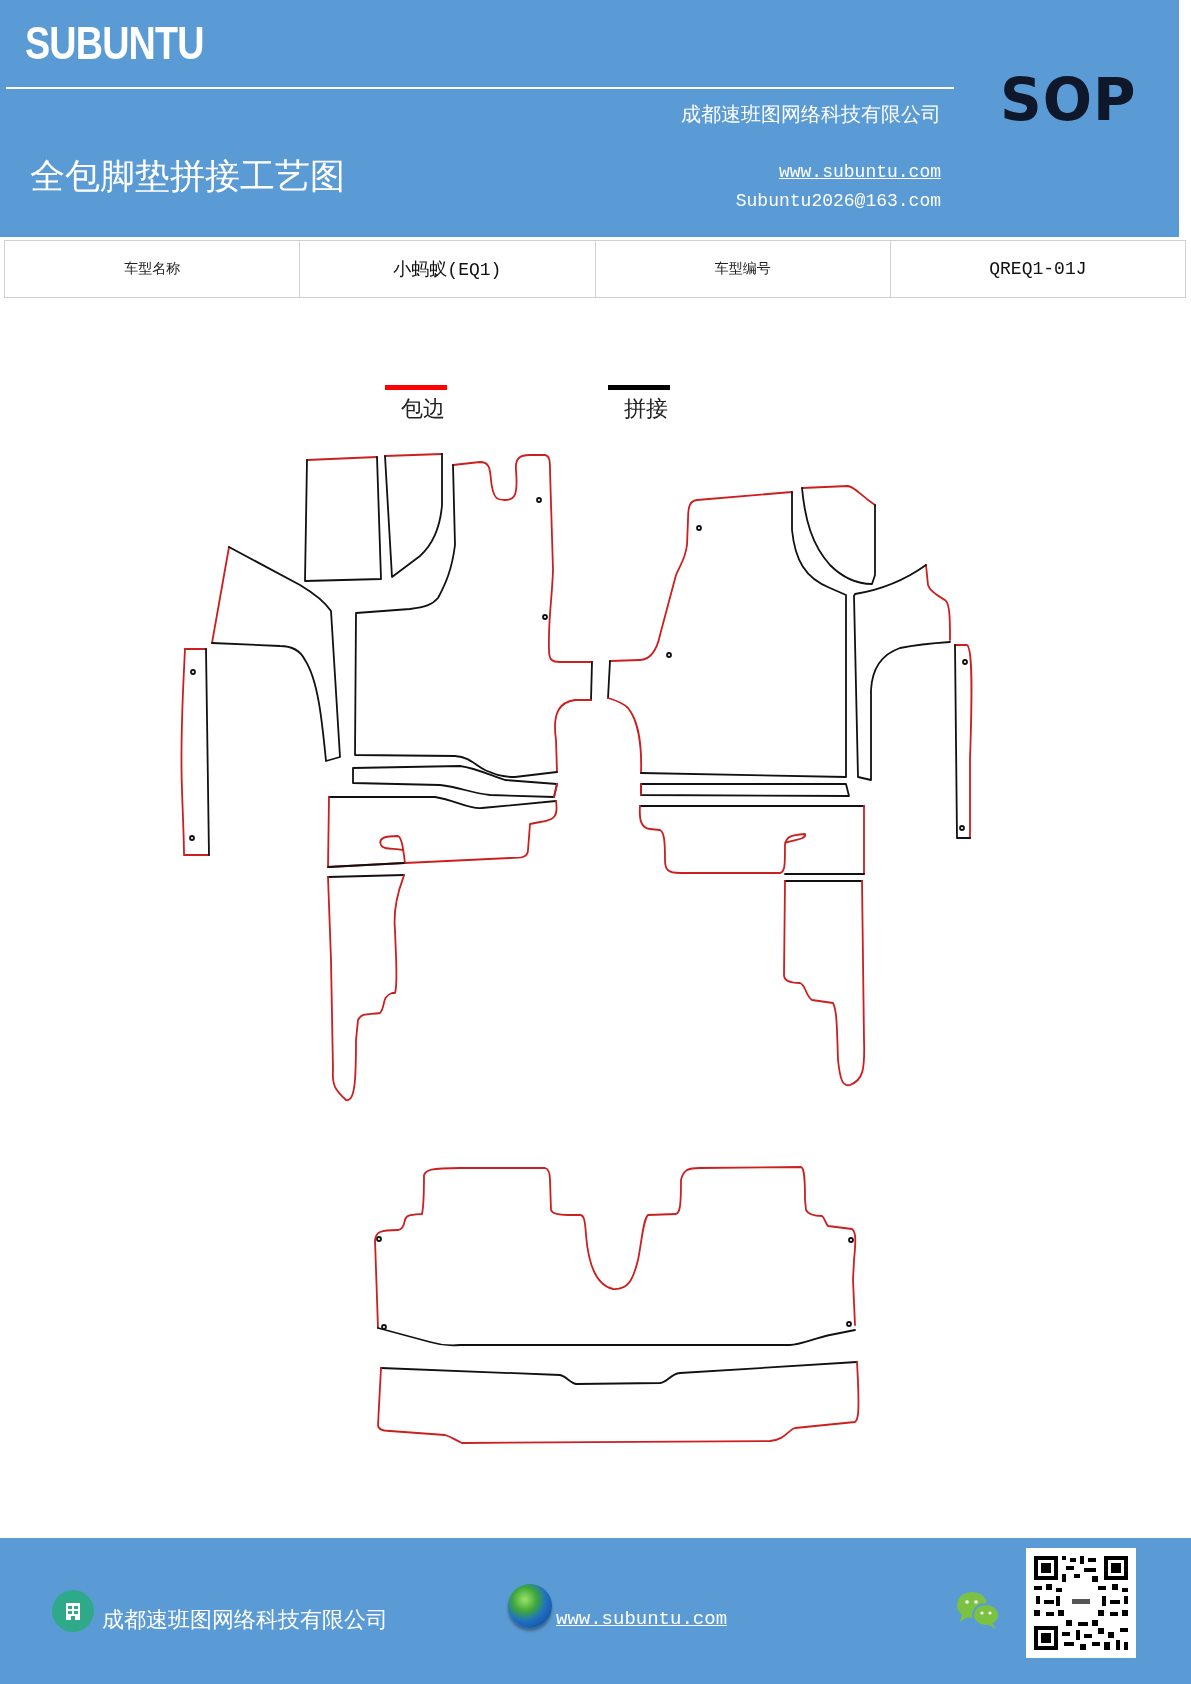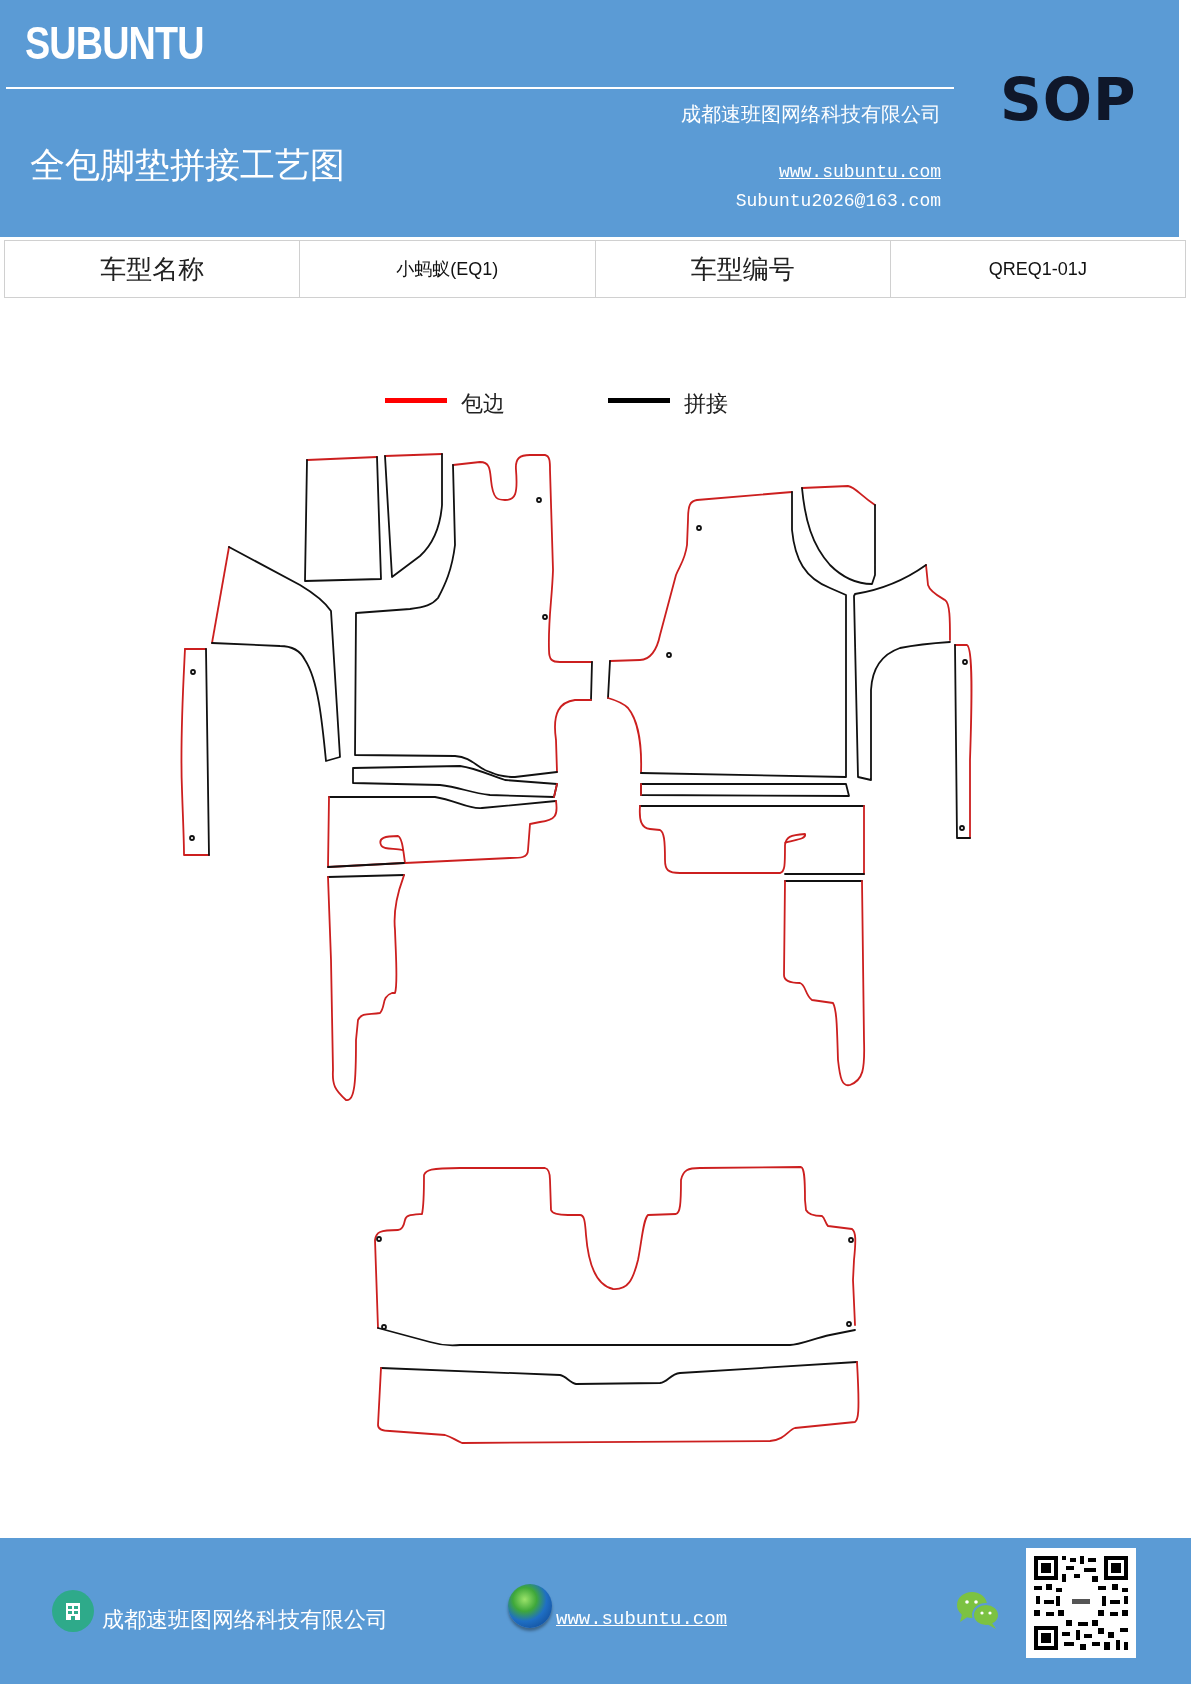--- a/index.html
+++ b/index.html
@@ -15,21 +15,21 @@
   .brand {
     position: absolute; left: 25px; top: 16px;
     font-family: "Liberation Sans", sans-serif; font-weight: 700;
     font-size: 46px; letter-spacing: -1px; color: #ffffff;
     transform: scaleX(0.82); transform-origin: left top;
   }
   .header-rule {
     position: absolute; left: 6px; top: 87px; width: 948px; height: 2px; background: #ffffff;
   }
   .doc-title {
-    position: absolute; left: 30px; top: 142px; font-size: 35px; color: #ffffff;
+    position: absolute; left: 30px; top: 153px; font-size: 35px; color: #ffffff;
     font-family: "DejaVu Serif", serif;
   }
   .company-name {
     position: absolute; right: 238px; top: 101px; font-size: 20px; color: #ffffff;
     font-family: "DejaVu Serif", serif;
   }
   .website {
     position: absolute; right: 238px; top: 162px; font-size: 18px; color: #ffffff;
     font-family: "Liberation Mono", monospace; text-decoration: underline; cursor: pointer;
   }
@@ -43,26 +43,26 @@
   }
 
   .info-table {
     position: absolute; left: 4px; top: 240px; width: 1182px; border-collapse: collapse;
     table-layout: fixed;
   }
   .info-table td {
     border: 1.5px solid #d0d0d0; height: 54px; text-align: center; vertical-align: middle;
     color: #111; font-size: 20px;
   }
-  .info-table td.label { font-family: "DejaVu Serif", serif; font-size: 26px; color: #222; }
-  .info-table td.value { font-family: Liberation Sans, sans-serif; }
+  .info-table td.label { font-family: "DejaVu Serif", serif; font-size: 14px; color: #222; }
+  .info-table td.value { font-family: Liberation Mono, monospace; }
   .info-table tr:nth-child(1) td.value { font-size: 18px; }
 
   .legend { position: absolute; top: 385px; left: 0; width: 100%; height: 40px; }
-  .legend-item { position: absolute; top: 0; display: flex; align-items: center; }
+  .legend-item { position: absolute; top: 0; display: flex; align-items: center; flex-direction: column; }
   .legend-line { width: 62px; height: 5px; margin-right: 14px; }
   .legend-label { font-family: "DejaVu Serif", serif; font-size: 22px; color: #222; position: relative; top: 4px; }
 
   .drawing { position: absolute; left: 0; top: 430px; width: 1191px; height: 1100px; }
 
   .footer {
     position: absolute; left: 0; top: 1538px; width: 1191px; height: 146px; background: #5b9bd5;
   }
   .footer-company-icon {
     position: absolute; left: 52px; top: 52px; width: 42px; height: 42px; border-radius: 50%;

